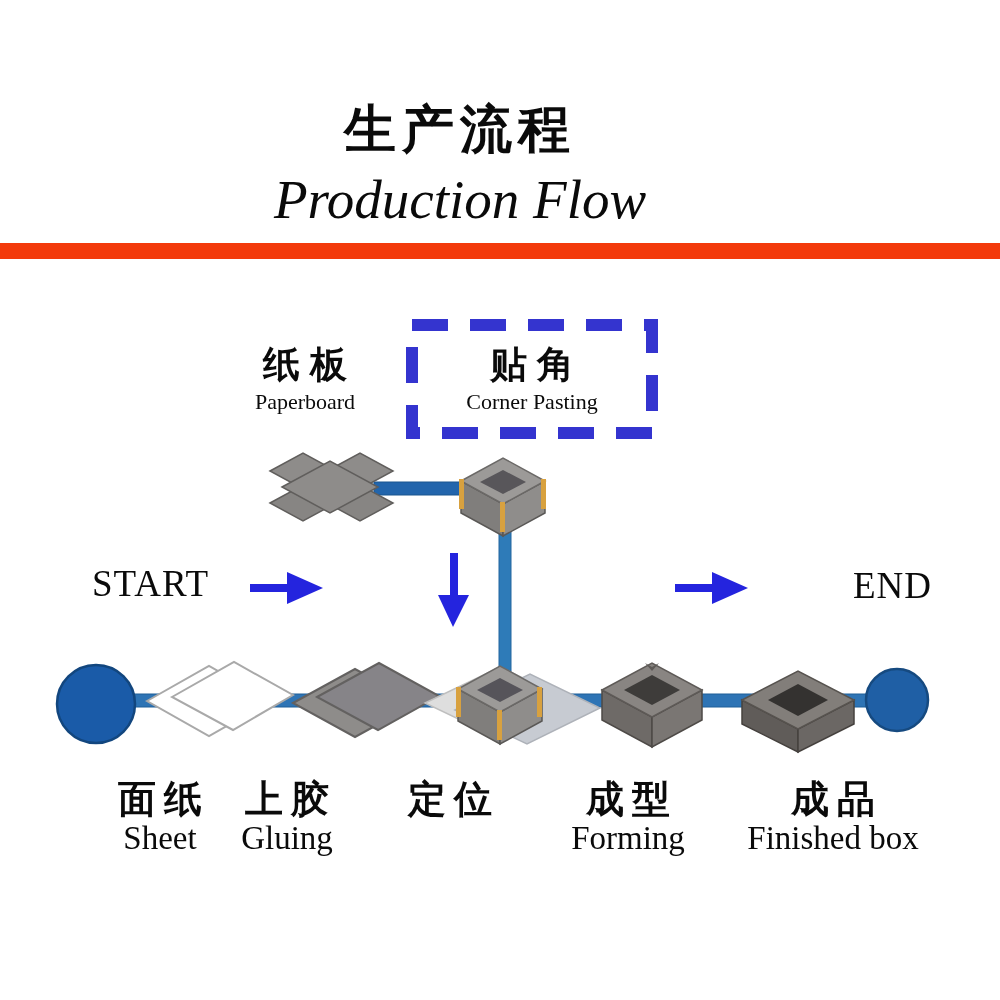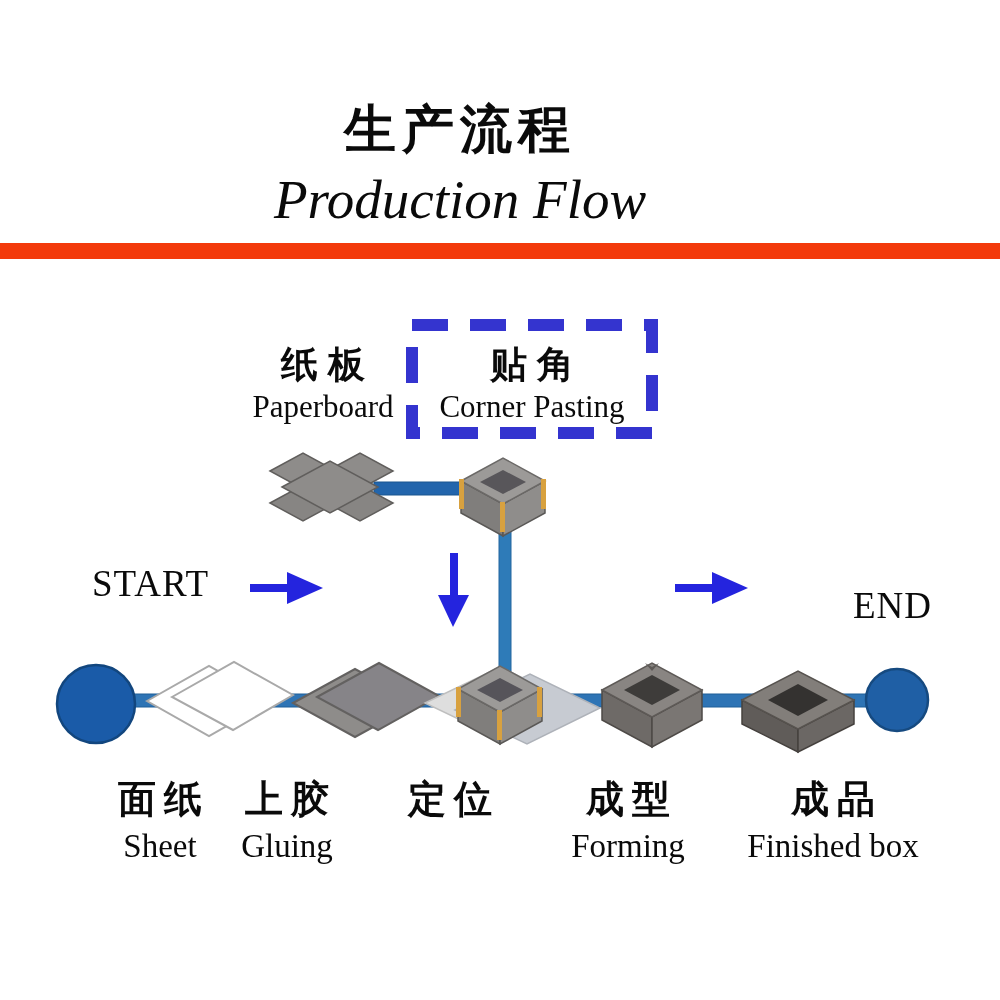--- a/index.html
+++ b/index.html
@@ -12,29 +12,29 @@
     top:95px;left:0;width:920px;text-align:center;
     font-size:52px;letter-spacing:6px;font-weight:600;font-family:Liberation Serif, serif;
   }
   .title-en{
     top:168px;left:0;width:920px;text-align:center;
     font-size:55px;font-weight:400;font-style:italic;
   }
   .divider{top:243px;left:0;width:1000px;height:16px;background:#F33A0B;}
   .node-label{text-align:center;line-height:1;}
   .node-label .zh{display:block;font-size:37px;letter-spacing:10px;font-weight:600;text-indent:10px;}
-  .node-label .en{display:block;font-size:31px;margin-top:8px;letter-spacing:0;}
-  .lbl-paperboard{top:346px;left:203px;width:240px;}
+  .node-label .en{display:block;font-size:22px;margin-top:8px;letter-spacing:0;}
+  .lbl-paperboard{top:346px;left:185px;width:240px;}
   .lbl-corner{top:346px;left:410px;width:244px;}
   .marker{font-size:37px;letter-spacing:1px;}
   .marker-start{top:562px;left:92px;}
-  .marker-end{top:564px;left:853px;margin-top:20px;}
+  .marker-end{top:564px;left:853px;}
   .step-label{top:780px;text-align:center;line-height:1;}
   .step-label .zh{display:block;font-size:38px;letter-spacing:8px;font-weight:600;text-indent:8px;}
-  .step-label .en{display:block;font-size:33px;margin-top:12px;}
+  .step-label .en{display:block;font-size:33px;margin-top:4px;}
   .step-1{left:60px;width:200px;text-align:center;}
   .step-2{left:187px;width:200px;}
   .step-3{left:350px;width:200px;}
   .step-4{left:528px;width:200px;}
   .step-5{left:713px;width:240px;}
   svg.diagram{position:absolute;top:0;left:0;width:1000px;height:1000px;}
 </style>
 </head>
 <body>
 

